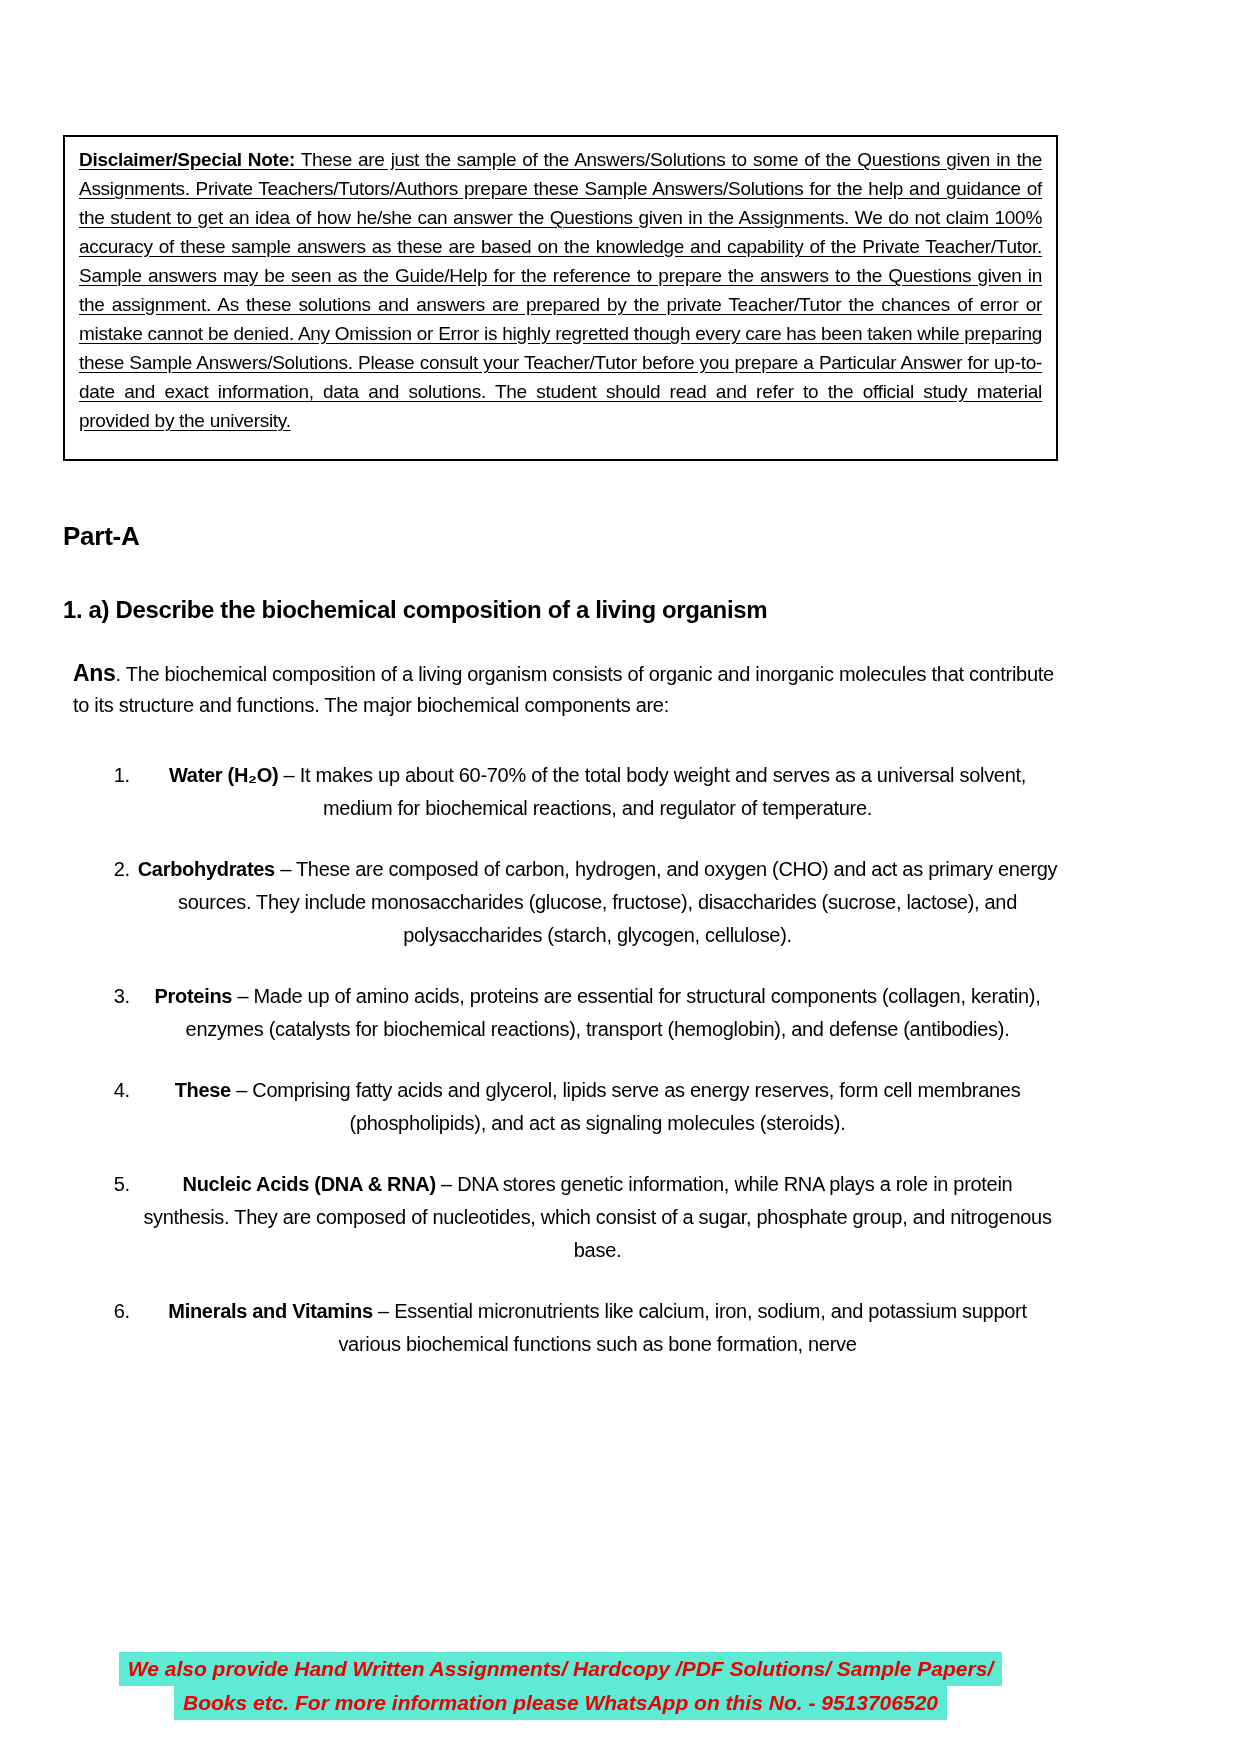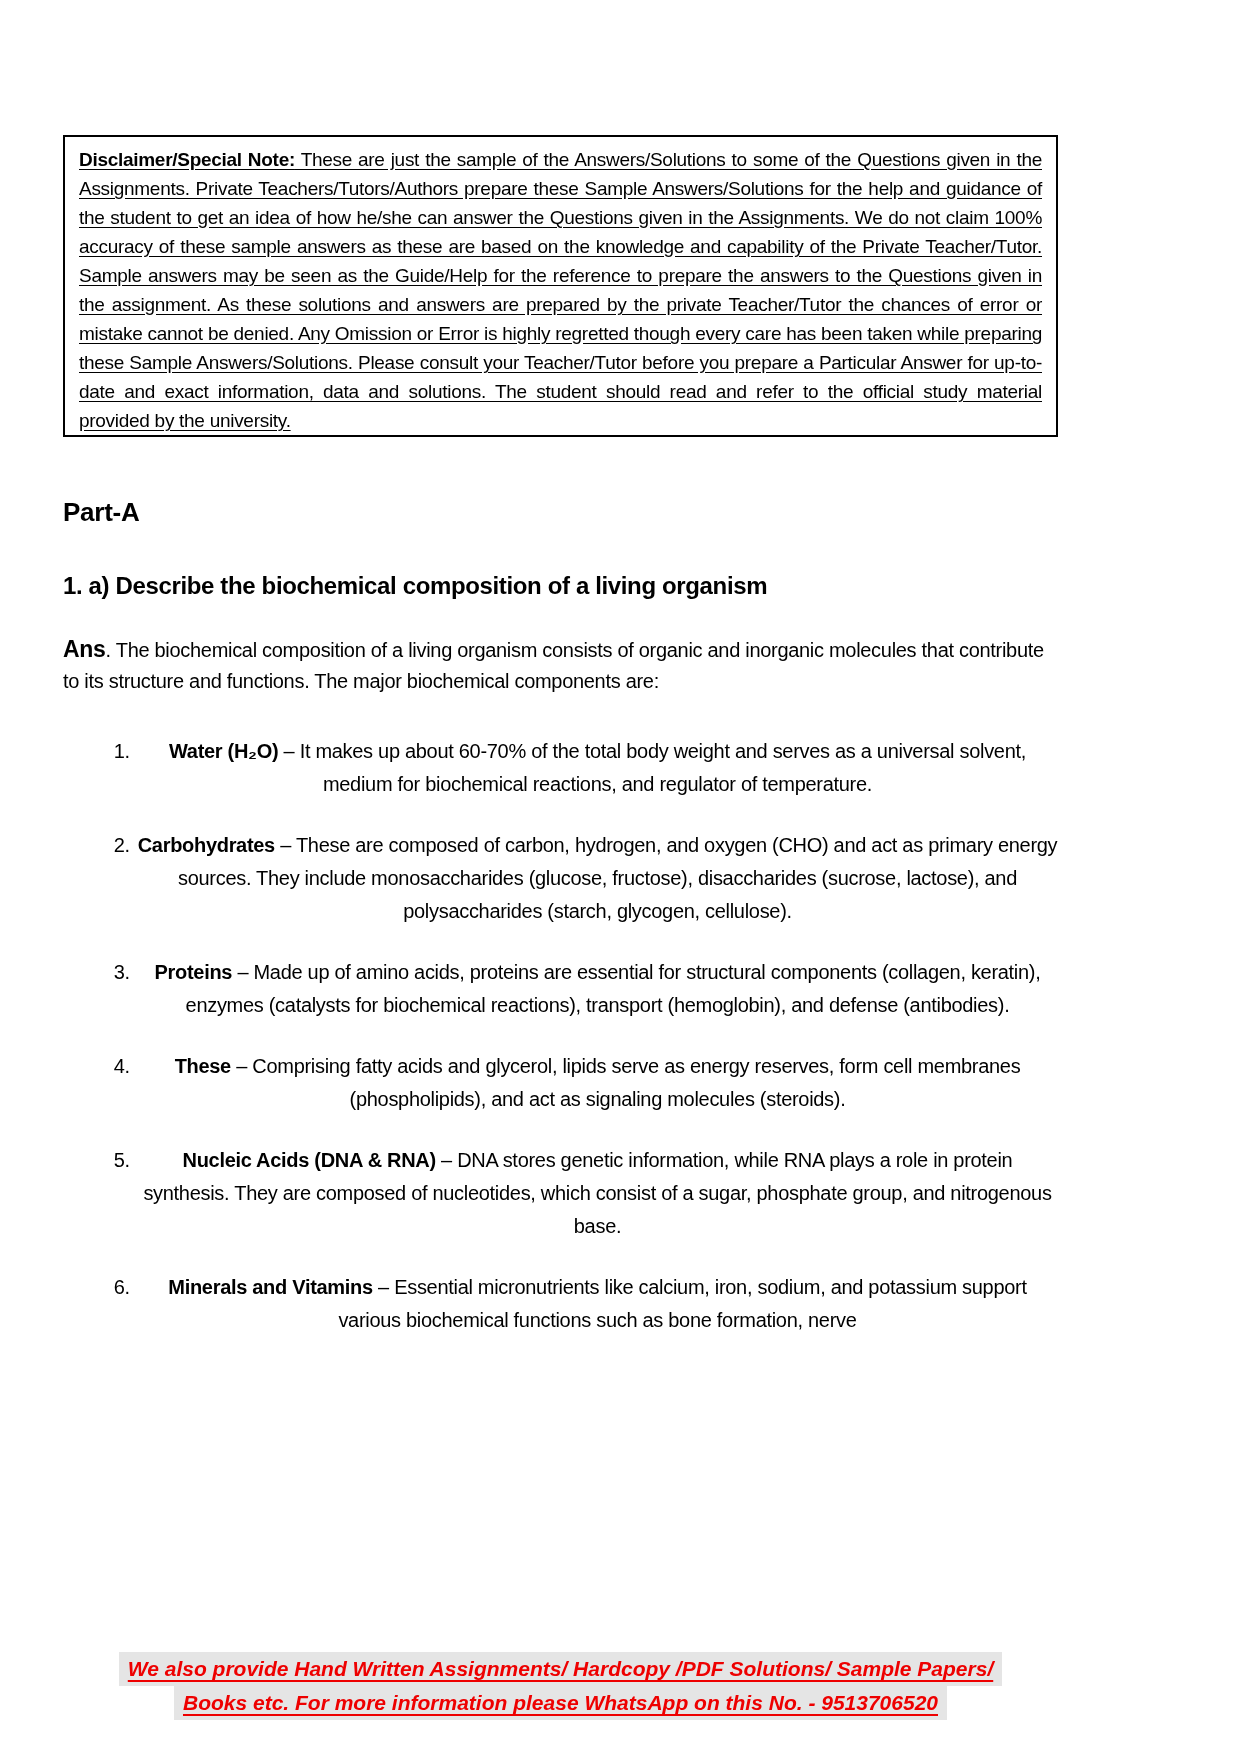--- a/index.html
+++ b/index.html
@@ -17,21 +17,21 @@
     overflow: hidden;
   }
   .content {
     position: absolute;
     left: 63px;
     top: 135px;
     width: 995px;
   }
   .disclaimer-box {
     border: 2px solid #000000;
-    padding: 8px 14px 0 14px;
+    padding: 8px 14px 24px 14px;
     box-sizing: border-box;
   }
   .disclaimer-text {
     margin: 0;
     font-size: 19px;
     line-height: 29px;
     text-align: justify;
     text-decoration: underline;
     text-underline-offset: 3px;
     letter-spacing: -0.015em;
@@ -46,21 +46,21 @@
     text-align: left;
     letter-spacing: -0.01em;
   }
   .question-heading {
     margin: 44px 0 0 0;
     font-size: 24px;
     font-weight: bold;
     letter-spacing: -0.015em;
   }
   .answer-intro {
-    margin: 34px 0 0 0;
+    margin: 34px 0 0 10px;
     font-size: 20px;
     line-height: 31px;
     letter-spacing: -0.015em;
   }
   .answer-label {
     font-weight: bold;
     font-size: 23px;
   }
   .components-list {
     margin: 38px 0 0 0;
@@ -86,23 +86,22 @@
     font-size: 21px;
     font-weight: bold;
     font-style: italic;
     color: #ee0000;
   }
   .promo-line {
     line-height: 1;
   }
   .promo-line .highlight {
     display: inline-block;
-    background: #e5e5e5;
+    background: #5eead4;
     padding: 6px 9px 7px 9px;
-    text-decoration: underline;
     text-decoration-thickness: 2px;
     text-underline-offset: 4px;
   }
 </style>
 </head>
 <body>
 
 <div class="page">
   <div class="content">
 

